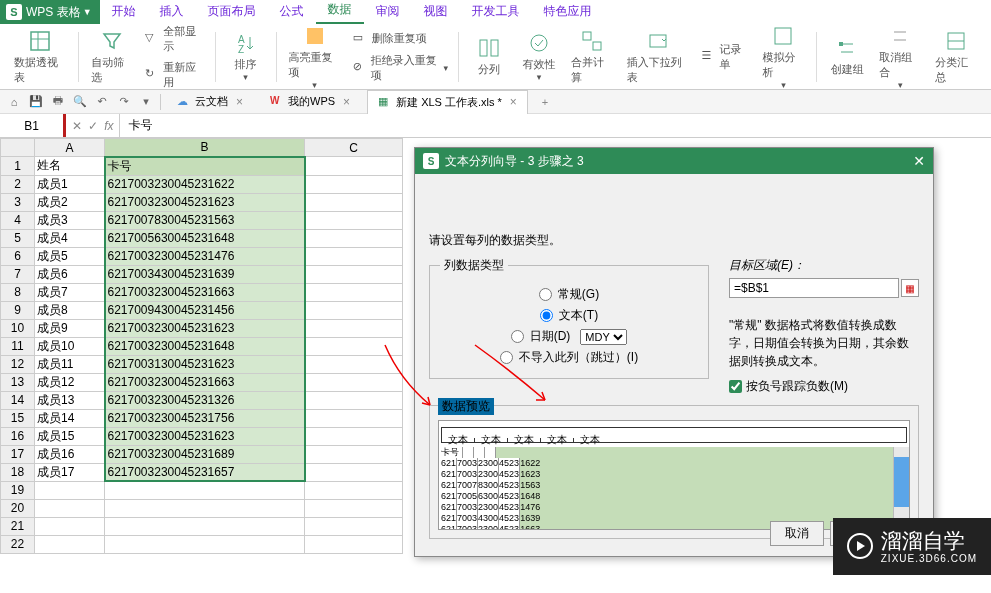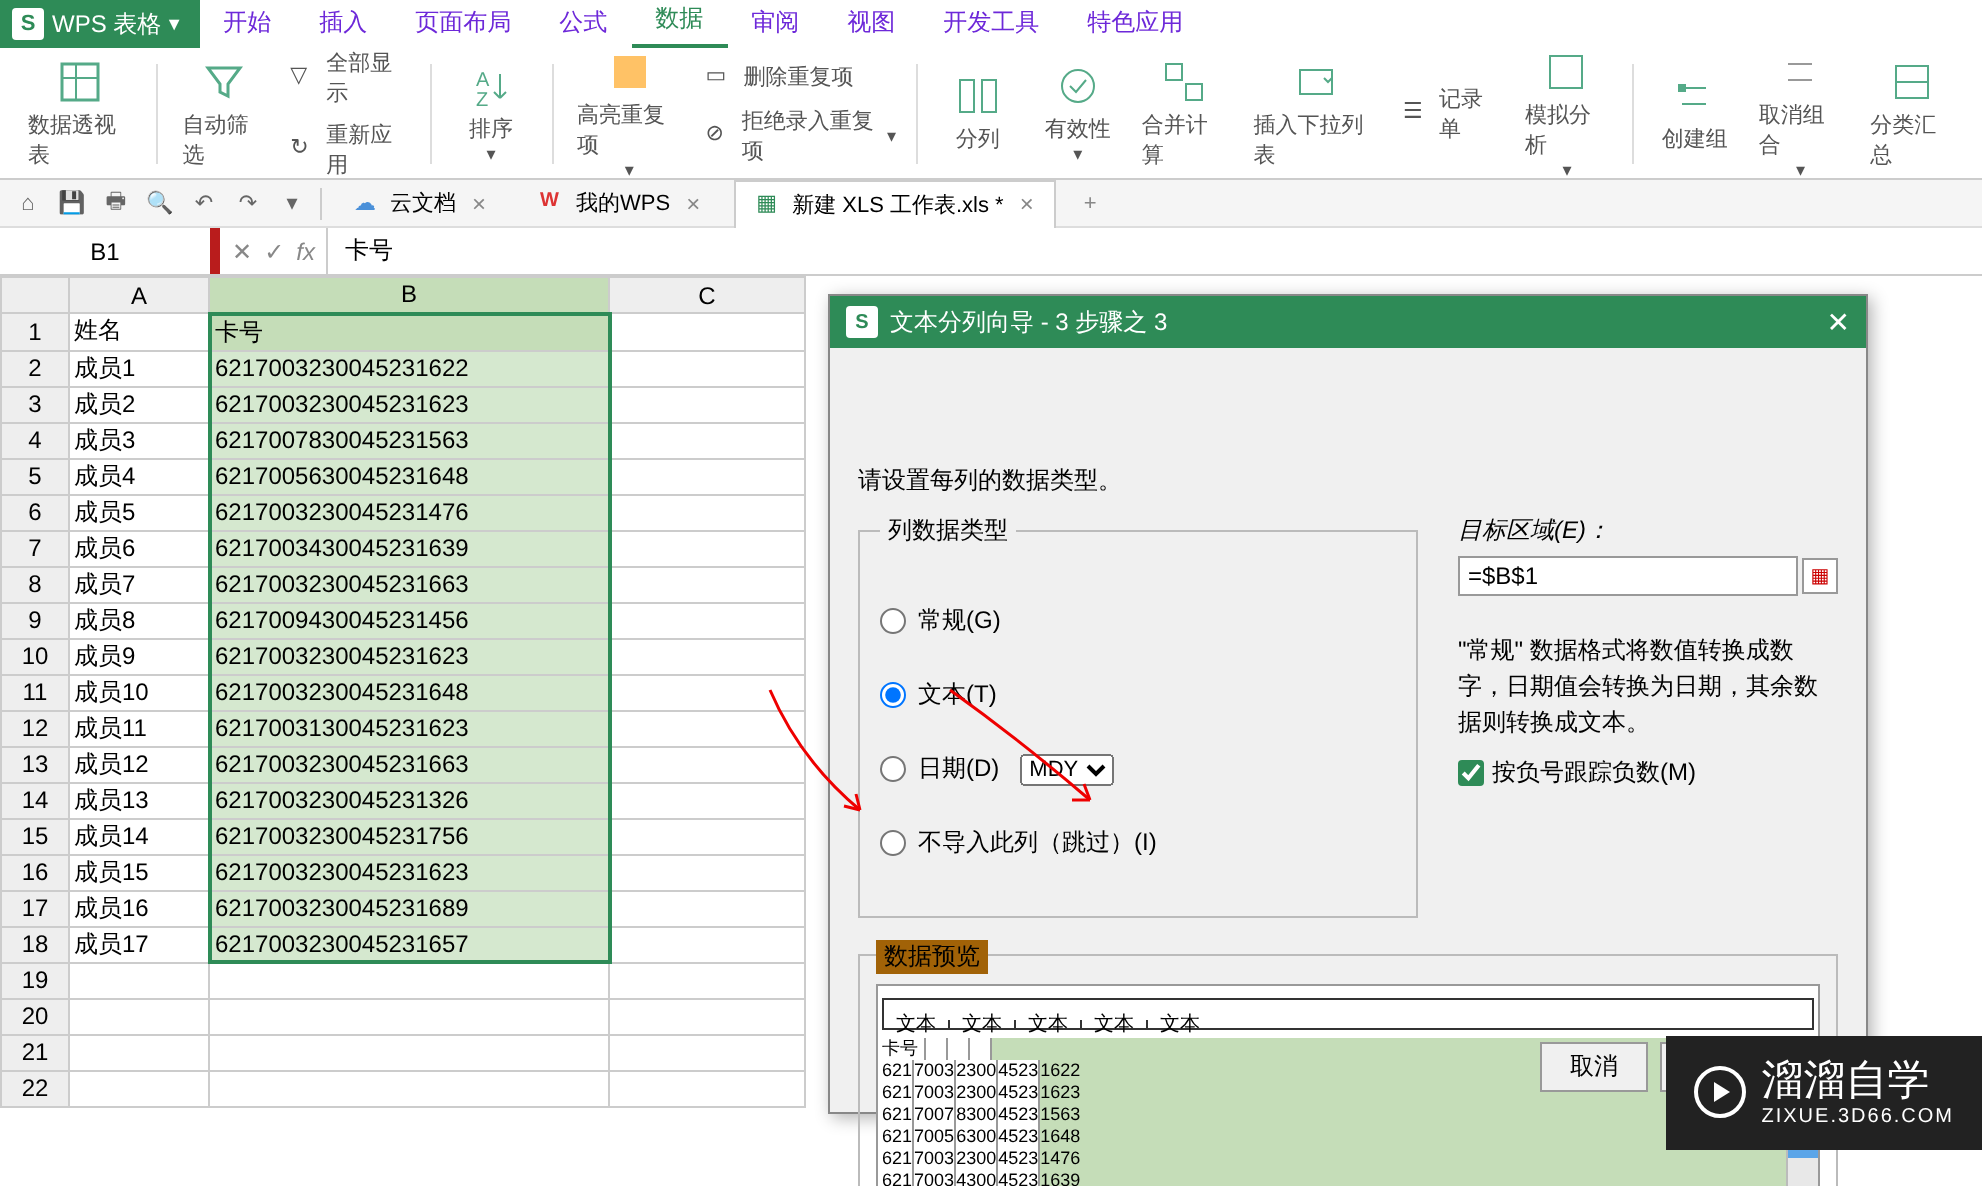--- a/index.html
+++ b/index.html
@@ -29,21 +29,21 @@
     .qat { height: 24px; background: #f5f5f5; border-bottom: 1px solid #ddd; display: flex; align-items: center; padding: 0 6px; gap: 6px; font-size: 11px; }
     .qat .ic { width: 16px; height: 16px; display: flex; align-items: center; justify-content: center; color: #666; cursor: pointer; }
     .doctab { display: flex; align-items: center; padding: 4px 10px; cursor: pointer; gap: 4px; border-right: 1px solid transparent; }
     .doctab.active { background: #fff; border: 1px solid #ccc; border-bottom: none; }
     .doctab .dico { width: 14px; height: 14px; }
     .doctab .close { font-size: 12px; color: #888; cursor: pointer; margin-left: 4px; }
     .addtab { padding: 4px 8px; color: #888; cursor: pointer; }
     
     
     .fbar { height: 24px; border-bottom: 1px solid #ccc; display: flex; align-items: center; font-size: 12px; }
-    .fbar .namebox { width: 110px; padding: 0 8px; border-right: 5px solid #b91c1c; height: 100%; display: flex; align-items: center; justify-content: center; }
+    .fbar .namebox { width: 66px; padding: 0 8px; border-right: 3px solid #b91c1c; height: 100%; display: flex; align-items: center; justify-content: center; }
     .fbar .fxbtns { display: flex; align-items: center; padding: 0 6px; gap: 6px; border-right: 1px solid #ccc; height: 100%; color: #888; }
     .fbar .fx { font-style: italic; }
     .fbar .fval { padding: 0 8px; flex: 1; }
     
     
     .gridwrap { position: relative; }
     .grid { border-collapse: collapse; font-size: 12px; }
     .grid th, .grid td { border: 1px solid #ccc; height: 18px; text-align: left; padding: 0 2px; }
     .grid .corner { width: 34px; background: #eee; }
     .grid .colh { background: #eee; text-align: center; font-weight: normal; }
@@ -61,33 +61,33 @@
     .dialog .dtitle { background: #2e8b57; color: #fff; height: 26px; display: flex; align-items: center; padding: 0 8px; }
     .dialog .dtitle .dico { width: 16px; height: 16px; background: #fff; color: #2e8b57; border-radius: 2px; display: flex; align-items: center; justify-content: center; font-weight: bold; font-size: 10px; margin-right: 6px; }
     .dialog .dtitle .dclose { margin-left: auto; cursor: pointer; font-size: 14px; }
     .dialog .dbody { padding: 10px 14px; }
     .dialog .prompt { margin-bottom: 8px; margin-top: 48px; }
     .dialog fieldset { border: 1px solid #bbb; padding: 8px 10px; margin-bottom: 8px; }
     .dialog fieldset legend { padding: 0 4px; }
     .dialog .row { display: flex; gap: 20px; }
     .dialog .lcol { width: 280px; }
     .dialog .rcol { flex: 1; }
-    .dialog .radio { display: flex; align-items: center; margin: 20px 0; gap: 4px; }
+    .dialog .radio { display: flex; align-items: center; margin: 4px 0; gap: 4px; justify-content: center; }
     .dialog .radio input { margin-right: 2px; }
     .dialog select { font-size: 11px; }
     .dialog .target-label { margin-bottom: 4px; font-style: italic; }
     .dialog .target-input { display: flex; align-items: center; }
     .dialog .target-input input { flex: 1; border: 1px solid #999; padding: 2px 4px; font-size: 12px; background: #fff; }
     .dialog .target-input .pick { width: 18px; height: 18px; border: 1px solid #999; margin-left: 2px; display: flex; align-items: center; justify-content: center; cursor: pointer; background: #fff; font-size: 10px; color: #c00; }
     .dialog .note { margin-top: 18px; font-size: 12px; line-height: 1.5; }
     .dialog .chk { display: flex; align-items: center; margin-top: 8px; gap: 4px; }
     .dialog .chk input { accent-color: #2e8b57; }
     
     .preview-group { border: 1px solid #bbb; padding: 8px 8px; margin-top: 10px; position: relative; }
-    .preview-group .plegend { position: absolute; top: -8px; left: 8px; background: #a16207; padding: 0 4px; }
+    .preview-group .plegend { position: absolute; top: -8px; left: 8px; background: #0369a1; padding: 0 4px; }
     .preview { border: 1px solid #999; background: #fff; height: 110px; overflow: hidden; position: relative; margin-top: 6px; }
     .preview .phrow { border: 1px solid #333; height: 16px; display: flex; font-size: 10px; margin: 6px 2px 4px 2px; }
     .preview .phrow span { border-right: 1px solid #333; padding: 0 6px; display: flex; align-items: center; margin-top: 10px; }
     .preview .phrow span:last-child { border-right: none; flex: 1; }
     .preview .pdata { font-size: 9px; line-height: 11px; font-family: monospace; padding: 0 2px; white-space: pre; }
     .preview .pdata .dl { display: flex; }
     .preview .pdata .seg { border-right: 1px solid #999; }
     .preview .pdata .last { flex: 1; background: #c5ddb8; }
     .preview .scroll { position: absolute; right: 0; top: 26px; bottom: 0; width: 16px; background: #e8e8e8; border-left: 1px solid #bbb; }
     .preview .scroll .thumb { background: #5ba5e8; height: 50px; margin-top: 10px; }

